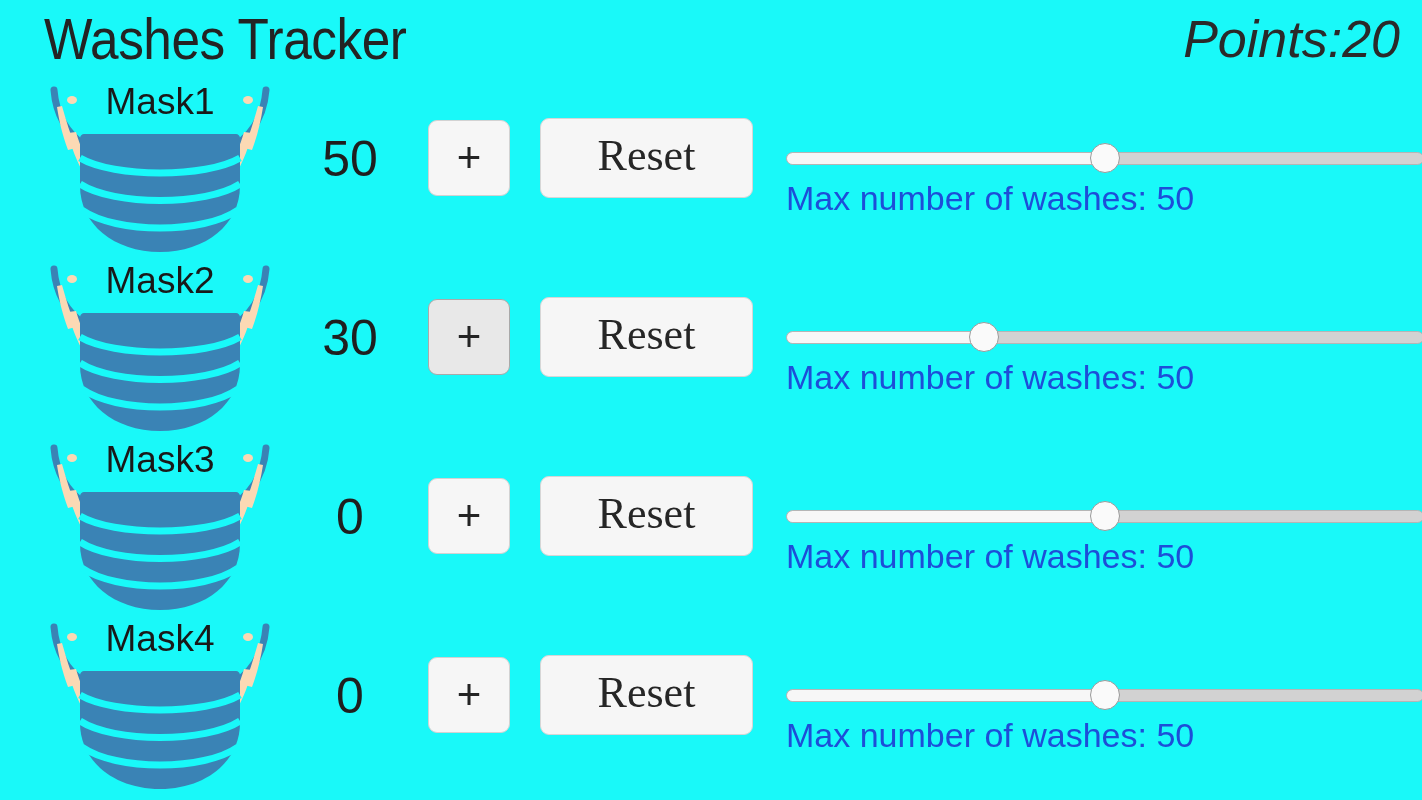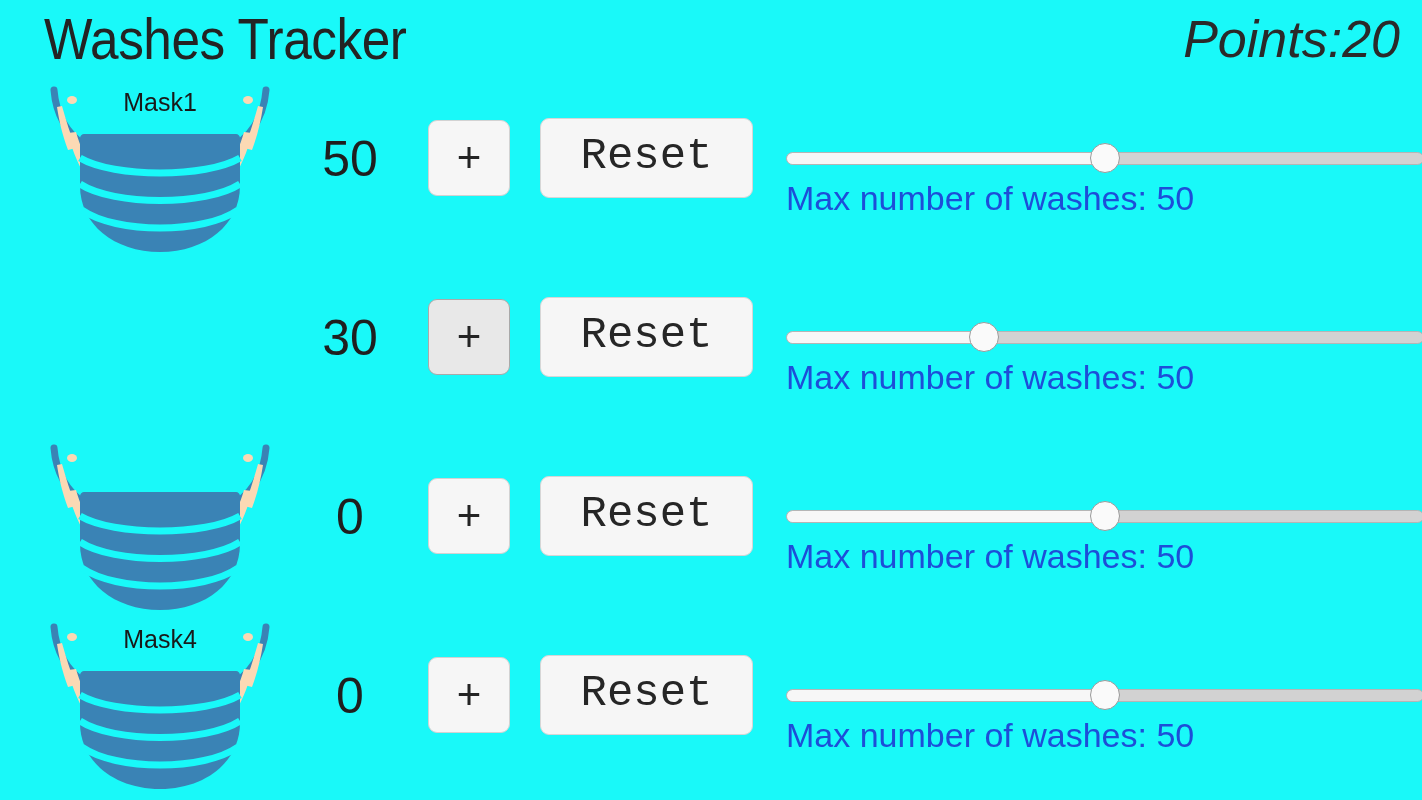--- a/index.html
+++ b/index.html
@@ -60,21 +60,21 @@
     position: absolute;
     left: 8px; top: 0px;
     width: 248px; height: 179px;
   }
   .mask-svg { display: block; width: 248px; height: 179px; }
   .mask-name {
     position: absolute;
     left: 0; top: 4px;
     width: 248px;
     text-align: center;
-    font-size: 25px;
+    font-size: 37px;
     line-height: 40px;
     color: #191919;
     white-space: nowrap;
     pointer-events: none;
   }
 
   
   .counter {
     position: absolute;
     left: 262px;
@@ -108,21 +108,21 @@
     background: #e8e8e8;
     border-color: #a9a9a9;
   }
   .reset-btn {
     position: absolute;
     left: 512px; top: 40px;
     width: 213px; height: 80px;
     background: #f6f6f6;
     border: 1px solid #d6d6d6;
     border-radius: 9px;
-    font-family: Liberation Mono, monospace;
+    font-family: Liberation Serif, serif;
     font-size: 44px;
     line-height: 1;
     color: #262626;
     padding: 0 0 4px 0;
     cursor: pointer;
     display: flex;
     align-items: center;
     justify-content: center;
   }
 
@@ -219,72 +219,53 @@
       </div>
       <div class="slider-thumb" style="left: 50%;"></div>
     </div>
 
     <div class="slider-caption">Max number of washes: 50</div>
 
   </div>
 
   <div class="mask-row">
 
-
-    <div class="counter">30</div>
-
-    <button class="plus-btn active">+</button>
-
-    <button class="reset-btn">Reset</button>
-
-    <div class="slider-wrap">
-      <div class="slider-track">
-        <div class="slider-fill" style="width: 31%;"></div>
-      </div>
-      <div class="slider-thumb" style="left: 31%;"></div>
-    </div>
-
-    <div class="slider-caption">Max number of washes: 50</div>
-
-  </div>
-
-  <div class="mask-row">
-
     <div class="mask-cell">
       <svg class="mask-svg" viewBox="0 0 248 179">
 
         <path d="M18 12 C22 62 62 86 124 86 C186 86 226 62 230 12" fill="none" stroke="#3a83b5" stroke-width="7" stroke-linecap="round"></path>
 
         <path d="M26 28 C30 42 34 56 40 70 L32 72 C26 56 23 42 21 29 Z" fill="#fbd9b4"></path>
         <path d="M222 28 C218 42 214 56 208 70 L216 72 C222 56 225 42 227 29 Z" fill="#fbd9b4"></path>
         <ellipse cx="36" cy="22" rx="5" ry="4" fill="#fbd9b4"></ellipse>
         <ellipse cx="212" cy="22" rx="5" ry="4" fill="#fbd9b4"></ellipse>
         <path d="M40 54 C44 68 50 82 58 94 L48 96 C40 82 35 68 32 55 Z" fill="#fbd9b4"></path>
         <path d="M208 54 C204 68 198 82 190 94 L200 96 C208 82 213 68 216 55 Z" fill="#fbd9b4"></path>
 
         <path d="M44 60 C44 58 46 56 48 56 L200 56 C202 56 204 58 204 60
                  L204 108 C204 146 170 174 124 174 C78 174 44 146 44 108 Z" fill="#3a83b5"></path>
 
         <path d="M44 80 C78 100 170 100 204 80" fill="none" stroke="#19f9f9" stroke-width="7"></path>
         <path d="M44 106 C78 128 170 128 204 106" fill="none" stroke="#19f9f9" stroke-width="7"></path>
         <path d="M46 132 C80 156 168 156 202 132" fill="none" stroke="#19f9f9" stroke-width="7"></path>
       </svg>
-    </div>
-
-    <div class="counter">0</div>
-
-    <button class="plus-btn">+</button>
+      <div class="mask-name">Mask2</div>
+    </div>
+
+    <div class="counter">30</div>
+
+    <button class="plus-btn active">+</button>
 
     <button class="reset-btn">Reset</button>
 
     <div class="slider-wrap">
       <div class="slider-track">
-        <div class="slider-fill" style="width: 50%;"></div>
+        <div class="slider-fill" style="width: 31%;"></div>
       </div>
-      <div class="slider-thumb" style="left: 50%;"></div>
+      <div class="slider-thumb" style="left: 31%;"></div>
     </div>
 
     <div class="slider-caption">Max number of washes: 50</div>
 
   </div>
 
   <div class="mask-row">
 
     <div class="mask-cell">
       <svg class="mask-svg" viewBox="0 0 248 179">
@@ -298,34 +279,75 @@
         <path d="M40 54 C44 68 50 82 58 94 L48 96 C40 82 35 68 32 55 Z" fill="#fbd9b4"></path>
         <path d="M208 54 C204 68 198 82 190 94 L200 96 C208 82 213 68 216 55 Z" fill="#fbd9b4"></path>
 
         <path d="M44 60 C44 58 46 56 48 56 L200 56 C202 56 204 58 204 60
                  L204 108 C204 146 170 174 124 174 C78 174 44 146 44 108 Z" fill="#3a83b5"></path>
 
         <path d="M44 80 C78 100 170 100 204 80" fill="none" stroke="#19f9f9" stroke-width="7"></path>
         <path d="M44 106 C78 128 170 128 204 106" fill="none" stroke="#19f9f9" stroke-width="7"></path>
         <path d="M46 132 C80 156 168 156 202 132" fill="none" stroke="#19f9f9" stroke-width="7"></path>
       </svg>
-      <div class="mask-name">Mask4</div>
+      <div class="mask-name">Mask3</div>
     </div>
 
     <div class="counter">0</div>
 
     <button class="plus-btn">+</button>
 
     <button class="reset-btn">Reset</button>
 
     <div class="slider-wrap">
       <div class="slider-track">
         <div class="slider-fill" style="width: 50%;"></div>
       </div>
       <div class="slider-thumb" style="left: 50%;"></div>
     </div>
 
     <div class="slider-caption">Max number of washes: 50</div>
 
   </div>
+
+  <div class="mask-row">
+
+    <div class="mask-cell">
+      <svg class="mask-svg" viewBox="0 0 248 179">
+
+        <path d="M18 12 C22 62 62 86 124 86 C186 86 226 62 230 12" fill="none" stroke="#3a83b5" stroke-width="7" stroke-linecap="round"></path>
+
+        <path d="M26 28 C30 42 34 56 40 70 L32 72 C26 56 23 42 21 29 Z" fill="#fbd9b4"></path>
+        <path d="M222 28 C218 42 214 56 208 70 L216 72 C222 56 225 42 227 29 Z" fill="#fbd9b4"></path>
+        <ellipse cx="36" cy="22" rx="5" ry="4" fill="#fbd9b4"></ellipse>
+        <ellipse cx="212" cy="22" rx="5" ry="4" fill="#fbd9b4"></ellipse>
+        <path d="M40 54 C44 68 50 82 58 94 L48 96 C40 82 35 68 32 55 Z" fill="#fbd9b4"></path>
+        <path d="M208 54 C204 68 198 82 190 94 L200 96 C208 82 213 68 216 55 Z" fill="#fbd9b4"></path>
+
+        <path d="M44 60 C44 58 46 56 48 56 L200 56 C202 56 204 58 204 60
+                 L204 108 C204 146 170 174 124 174 C78 174 44 146 44 108 Z" fill="#3a83b5"></path>
+
+        <path d="M44 80 C78 100 170 100 204 80" fill="none" stroke="#19f9f9" stroke-width="7"></path>
+        <path d="M44 106 C78 128 170 128 204 106" fill="none" stroke="#19f9f9" stroke-width="7"></path>
+        <path d="M46 132 C80 156 168 156 202 132" fill="none" stroke="#19f9f9" stroke-width="7"></path>
+      </svg>
+      <div class="mask-name">Mask4</div>
+    </div>
+
+    <div class="counter">0</div>
+
+    <button class="plus-btn">+</button>
+
+    <button class="reset-btn">Reset</button>
+
+    <div class="slider-wrap">
+      <div class="slider-track">
+        <div class="slider-fill" style="width: 50%;"></div>
+      </div>
+      <div class="slider-thumb" style="left: 50%;"></div>
+    </div>
+
+    <div class="slider-caption">Max number of washes: 50</div>
+
+  </div>
 </div>
 
 </div>
 
 </body></html>

